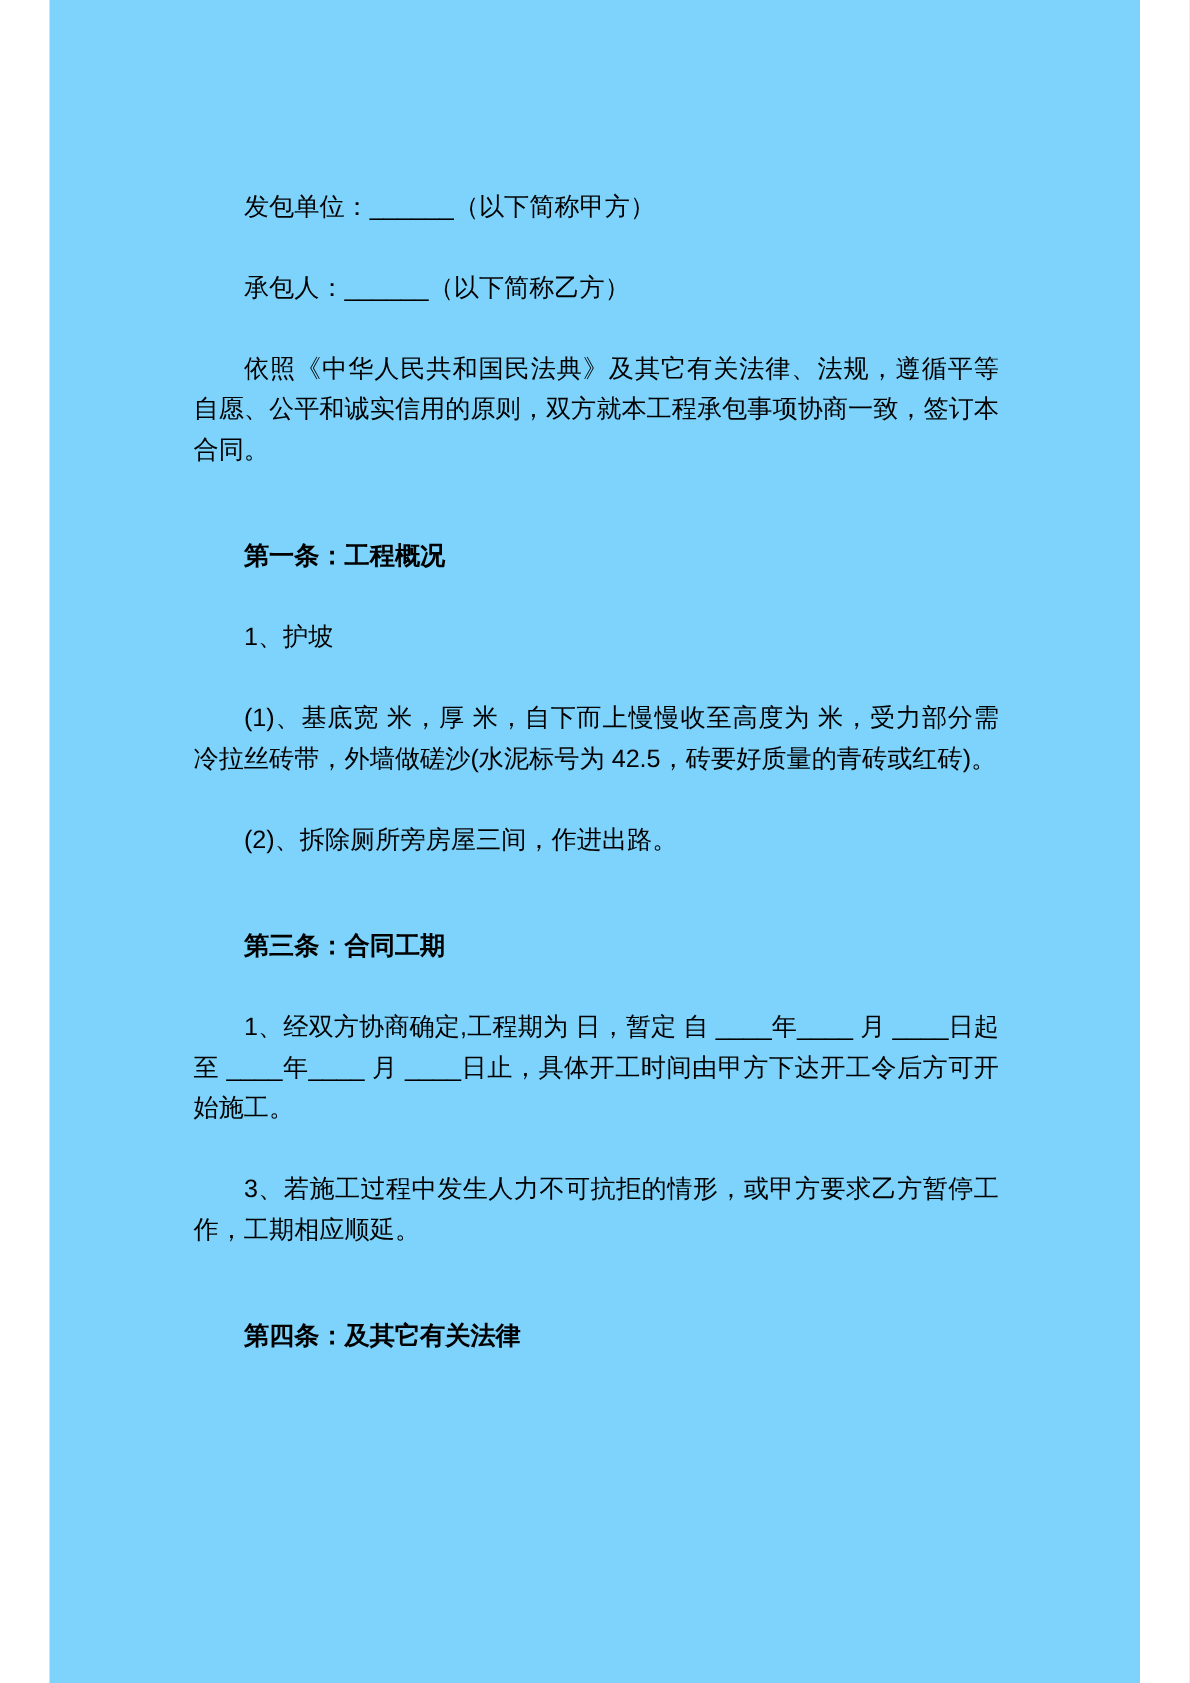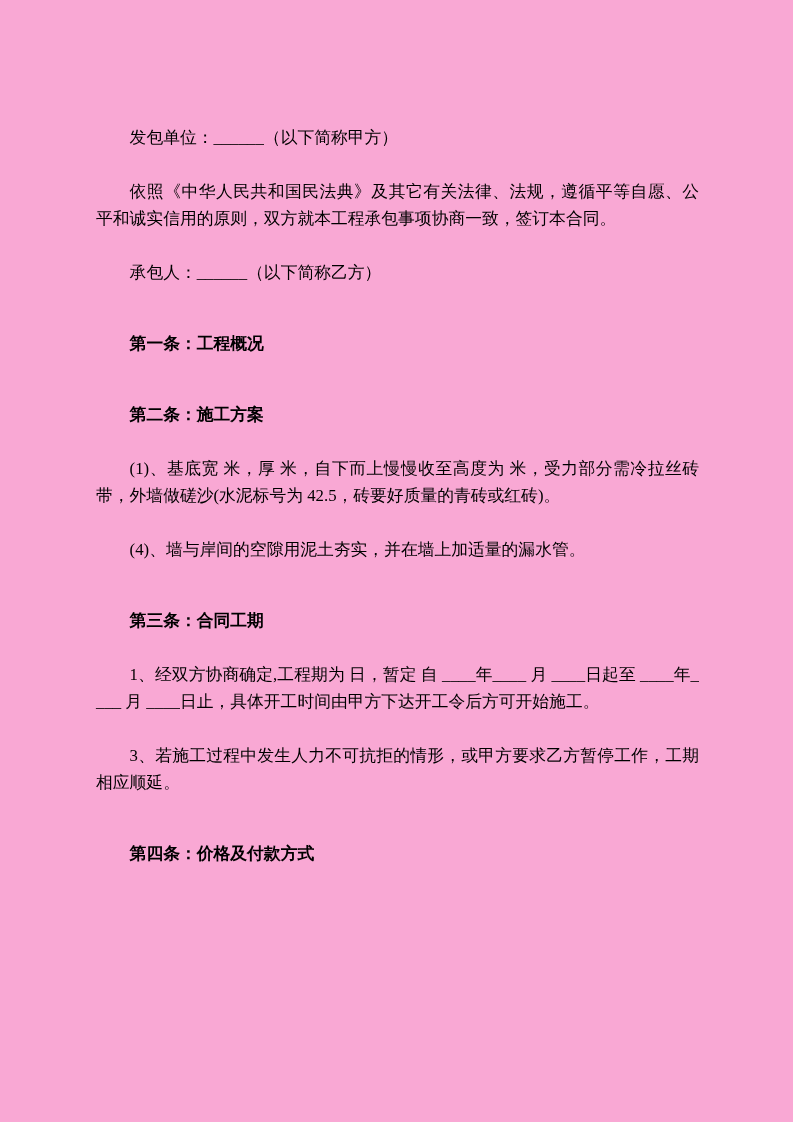--- a/index.html
+++ b/index.html
@@ -2,28 +2,28 @@
 <html><head>
 <meta charset="utf-8">
 <style>
   html, body {
     margin: 0;
     padding: 0;
     background: #ffffff;
   }
   .page {
     position: relative;
-    width: 793px;
+    width: 727px;
     height: 1122px;
     margin: 0 auto;
-    background: #f9a8d4;
+    background: #7dd3fc;
     box-sizing: border-box;
     padding: 124px 94px 0 96px;
     overflow: hidden;
-    font-family: Liberation Serif, serif;
+    font-family: Liberation Sans, sans-serif;
     color: #000000;
   }
   .page p {
     margin: 0 0 27px 0;
     font-size: 16.8px;
     line-height: 27px;
     text-align: justify;
     text-indent: 2em;
     letter-spacing: 0;
     word-break: break-all;
@@ -33,23 +33,23 @@
     font-weight: bold;
     text-align: left;
     margin-top: 44px;
   }
 </style>
 </head>
 <body>
 
 <div class="page">
   <p>发包单位：______（以下简称甲方）</p>
+  <p>承包人：______（以下简称乙方）</p>
   <p>依照《中华人民共和国民法典》及其它有关法律、法规，遵循平等自愿、公平和诚实信用的原则，双方就本工程承包事项协商一致，签订本合同。</p>
-  <p>承包人：______（以下简称乙方）</p>
   <p class="heading">第一条：工程概况</p>
-  <p class="heading">第二条：施工方案</p>
+  <p>1、护坡</p>
   <p>(1)、基底宽 米，厚 米，自下而上慢慢收至高度为 米，受力部分需冷拉丝砖带，外墙做磋沙(水泥标号为 42.5，砖要好质量的青砖或红砖)。</p>
-  <p>(4)、墙与岸间的空隙用泥土夯实，并在墙上加适量的漏水管。</p>
+  <p>(2)、拆除厕所旁房屋三间，作进出路。</p>
   <p class="heading">第三条：合同工期</p>
   <p>1、经双方协商确定,工程期为 日，暂定 自 ____年____ 月 ____日起至 ____年____ 月 ____日止，具体开工时间由甲方下达开工令后方可开始施工。</p>
   <p>3、若施工过程中发生人力不可抗拒的情形，或甲方要求乙方暂停工作，工期相应顺延。</p>
-  <p class="heading">第四条：价格及付款方式</p>
+  <p class="heading">第四条：及其它有关法律</p>
 </div>
 
 </body></html>

